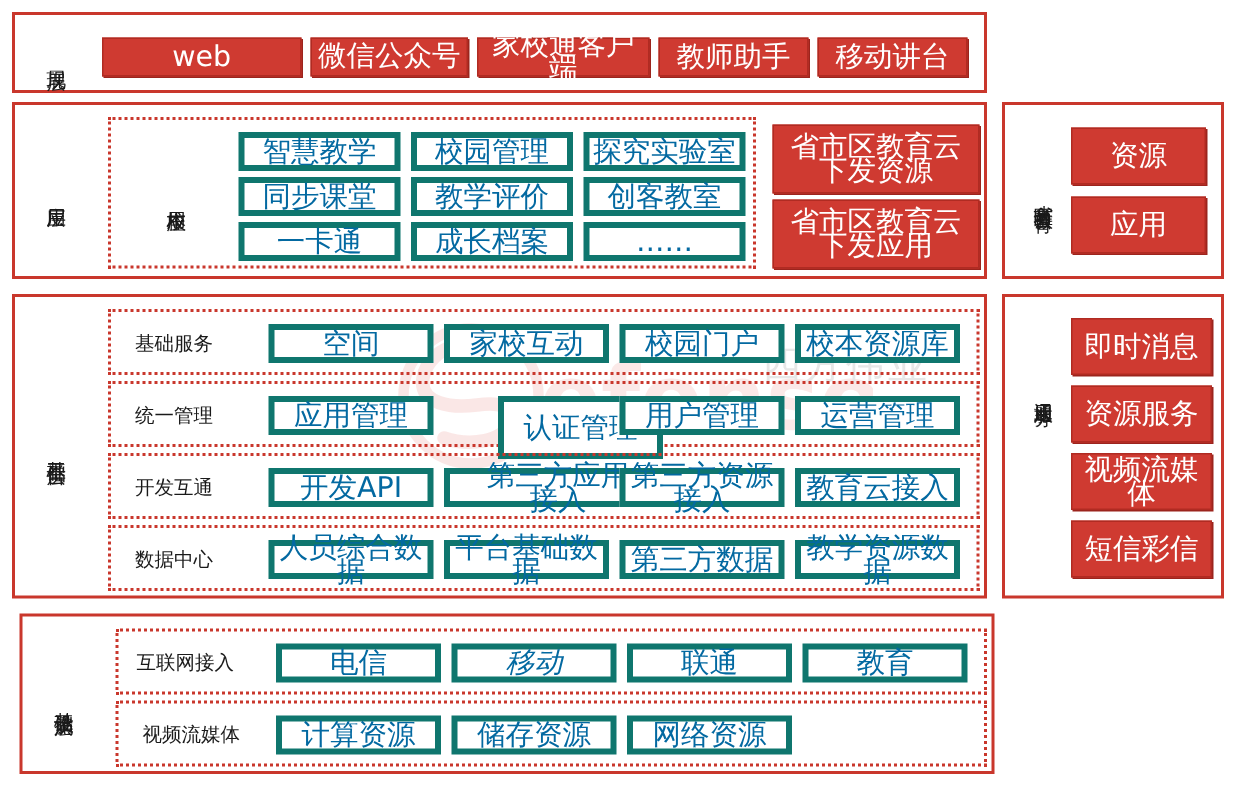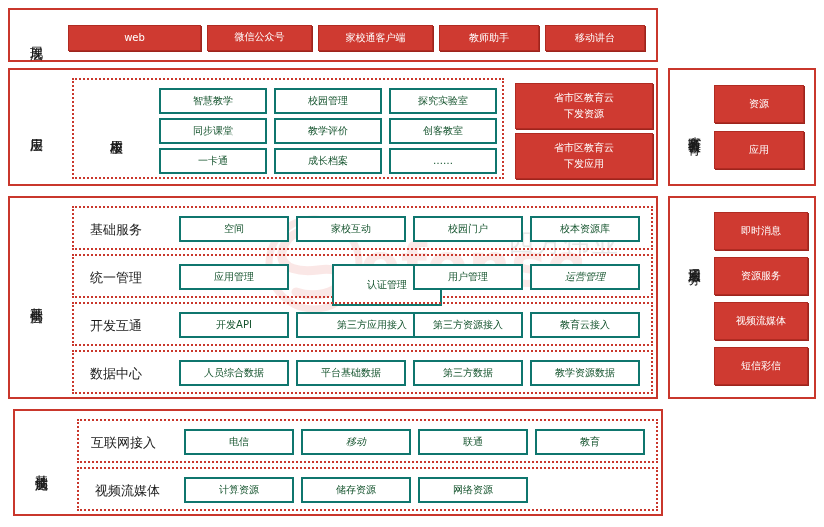--- a/index.html
+++ b/index.html
@@ -97,29 +97,29 @@
   }
 
   
   .box {
     position: absolute;
     box-sizing: border-box;
     display: flex;
     align-items: center;
     justify-content: center;
     text-align: center;
-    font-size: 10px;
+    font-size: 19px;
     line-height: 16px;
     white-space: pre-line;
     font-family: "DejaVu Sans", "Liberation Sans", sans-serif;
   }
   .box.outline {
-    border: 2px solid #0f766e;
+    border: 4px solid #0f766e;
     background: #ffffff;
-    color: #14532d;
+    color: #0369a1;
   }
   .box.filled {
     border: 1px solid #b02b22;
     background: #cf3a31;
     color: #ffffff;
   }
   .box.filled.shadow {
     box-shadow: 1px 1px 0 #9c241d;
   }
 </style>
@@ -183,21 +183,21 @@
       <div class="box outline" style="left:222px; top:8px; width:110px; height:26px;">家校互动</div>
       <div class="box outline" style="left:339px; top:8px; width:110px; height:26px;">校园门户</div>
       <div class="box outline" style="left:456px; top:8px; width:110px; height:26px;">校本资源库</div>
     </div>
 
     <div class="dotted-group" style="left:62px; top:56px; width:581px; height:44px;">
       <div class="row-label" style="left:16px; top:15px;">统一管理</div>
       <div class="box outline" style="left:105px; top:8px; width:110px; height:26px;">应用管理</div>
       <div class="box outline" style="left:222px; top:8px; width:110px; height:42px;margin-left:36px;">认证管理</div>
       <div class="box outline" style="left:339px; top:8px; width:110px; height:26px;">用户管理</div>
-      <div class="box outline" style="left:456px; top:8px; width:110px; height:26px;font-style:italic;">运营管理</div>
+      <div class="box outline" style="left:456px; top:8px; width:110px; height:26px;">运营管理</div>
     </div>
 
     <div class="dotted-group" style="left:62px; top:104px; width:581px; height:44px;">
       <div class="row-label" style="left:16px; top:15px;">开发互通</div>
       <div class="box outline" style="left:105px; top:8px; width:110px; height:26px;">开发API</div>
       <div class="box outline" style="left:222px; top:8px; width:132px; height:26px;padding-left:20px;">第三方应用接入</div>
       <div class="box outline" style="left:339px; top:8px; width:110px; height:26px;">第三方资源接入</div>
       <div class="box outline" style="left:456px; top:8px; width:110px; height:26px;">教育云接入</div>
     </div>
 

